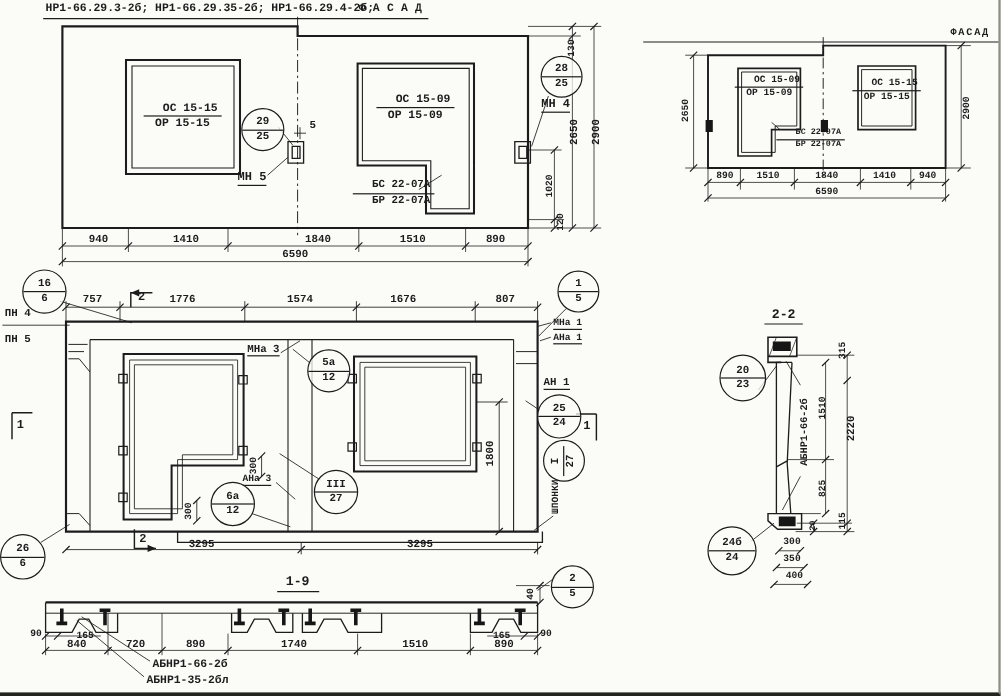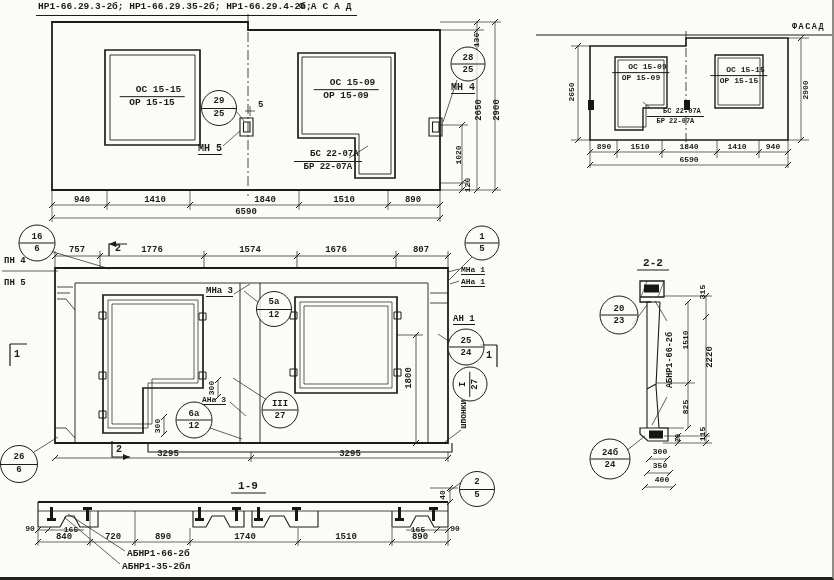--- a/index.html
+++ b/index.html
@@ -20,21 +20,21 @@
       font-weight:bold;color:#1c1c1c;background:rgba(251,251,247,.75);z-index:4;}
   .co span{display:block;line-height:1.25;padding:0 4px;}
   .co .co-t{border-bottom:1.1px solid #1c1c1c;}
   .co .inner-rot{transform:rotate(-90deg);display:flex;flex-direction:column;}
   .co .inner-rot .co-t{border-bottom:1.1px solid #1c1c1c;}
   
   .fr{position:absolute;transform:translate(-50%,-50%);text-align:center;font-weight:bold;
       color:#1c1c1c;z-index:3;white-space:nowrap;}
   .fr span{display:block;line-height:1.3;padding:0 3px;}
   .fr .ft{border-bottom:1.2px solid #1c1c1c;padding-left:16px;}
-  .fr.la2{transform:none;text-align:center;}
+  .fr.la2{transform:none;text-align:right;}
 </style>
 </head>
 <body>
 
 <div class="sheet">
 
   <svg width="834" height="580" viewBox="0 0 834 580">
 
     <g stroke="#1c1c1c" fill="none">
       <path d="M36,15.5 H357" stroke-width="1"></path>

